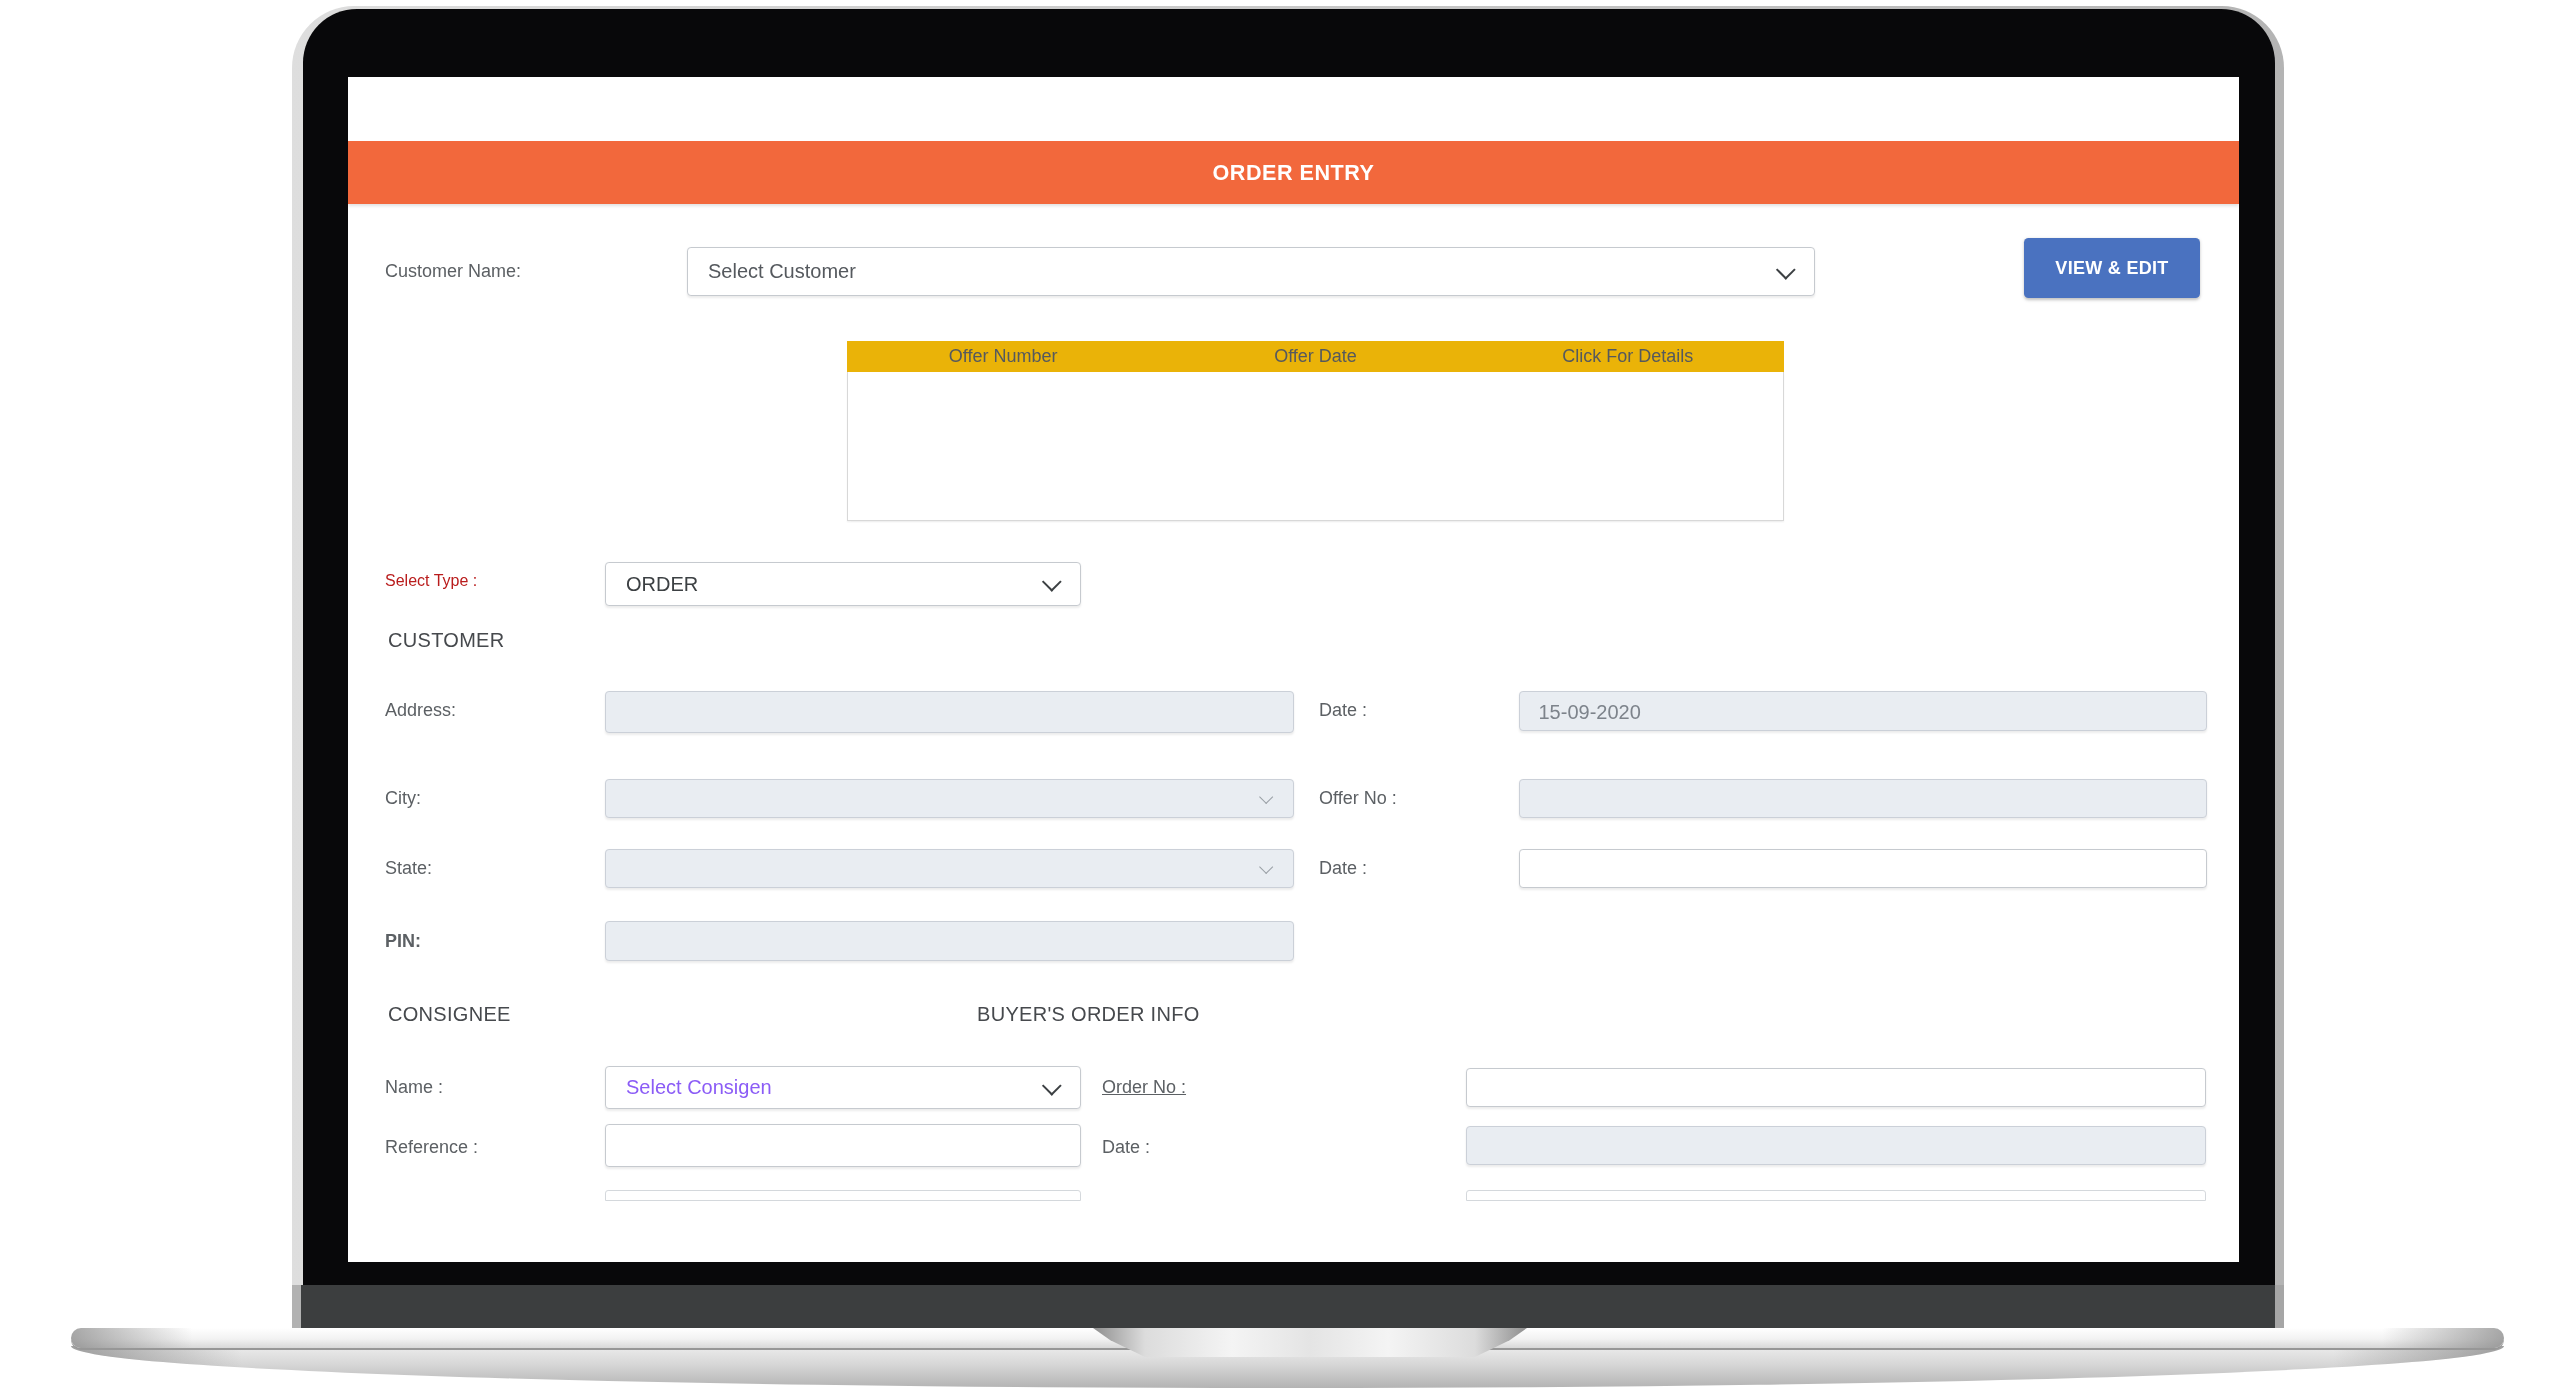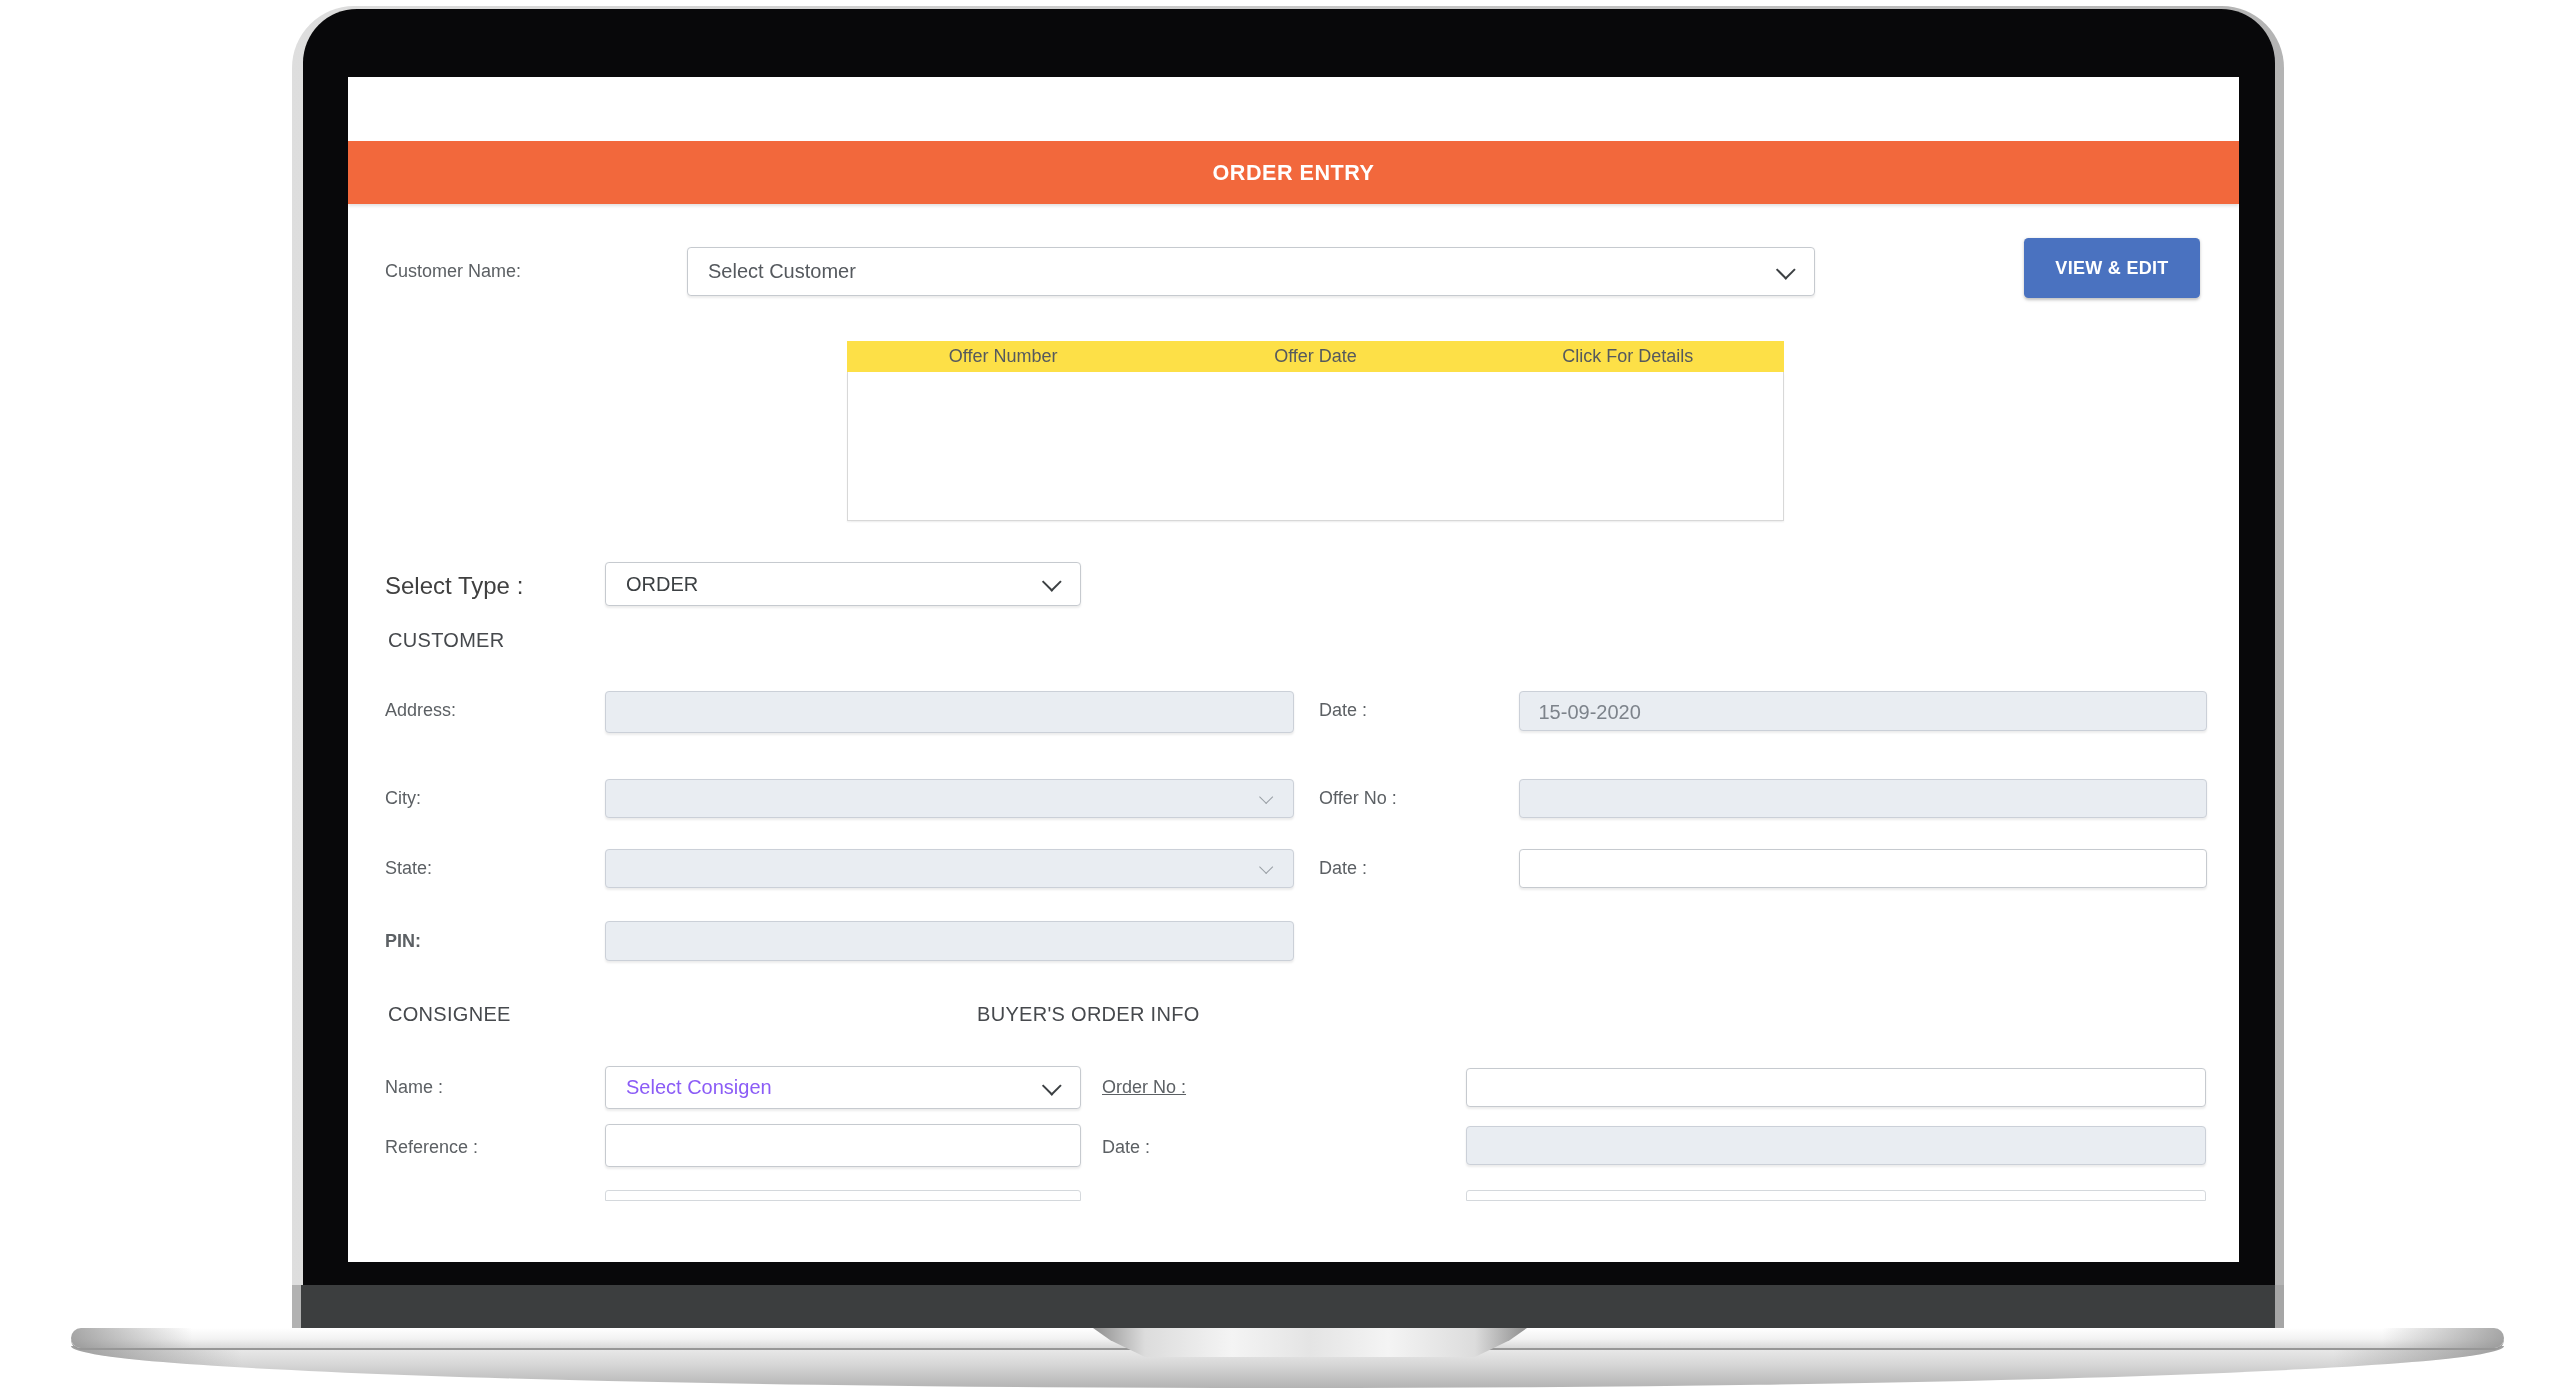--- a/index.html
+++ b/index.html
@@ -32,37 +32,37 @@
     background:linear-gradient(90deg,#8e8e8e 0%,#dcdcdc 12%,#f4f4f4 32%,#e4e4e4 50%,#f4f4f4 68%,#dcdcdc 88%,#8e8e8e 100%);
     clip-path:polygon(0 0,100% 0,96% 42%,88% 100%,12% 100%,4% 42%);}
 
   
   .hdr{position:absolute;left:0;top:64px;width:100%;height:63px;
     display:flex;align-items:center;justify-content:center;
     box-shadow:0 2.3px 3.1px rgba(0,0,0,.12);}
   .hdr span{color:#ffffff;font-size:21.6px;font-weight:bold;letter-spacing:0.5px;}
 
   .lbl{position:absolute;font-size:18px;color:#5c6064;white-space:nowrap;}
-  .lbl-muted{color:#404040;font-size:24px;}
+  .lbl-muted{color:#b91c1c;font-size:16px;}
   .sec{position:absolute;font-size:20px;color:#46494d;letter-spacing:0.3px;white-space:nowrap;}
 
   .field,.selectbox,.txt{position:absolute;box-sizing:border-box;background:#fff;
     border:0.8px solid #c6cacf;border-radius:3.9px;font-size:20px;color:#4a4e52;
     box-shadow:0 1.5px 2.3px rgba(0,0,0,.08);}
   .txt{padding:0 18.5px;font-family:"Liberation Sans",sans-serif;outline:none;}
   .selectbox{display:flex;align-items:center;padding-left:20px;}
   .disabled{background:#e9edf2;border-color:#cbd0d8;color:#7d838b;}
   .chev{position:absolute;right:21.6px;top:50%;width:11.6px;height:11.6px;
     border-right:2.3px solid #3c4043;border-bottom:2.3px solid #3c4043;
     transform:translateY(-68%) rotate(45deg);}
   .chev-gray{width:9.3px;height:9.3px;border-right-width:1.5px;border-bottom-width:1.5px;
     border-color:#9aa0a6;}
 
   .offers{position:absolute;left:499px;top:264px;width:937px;}
-  .offers-head{display:flex;height:31px;background:#fde047;}
+  .offers-head{display:flex;height:31px;background:#eab308;}
   .offers-head div{flex:1;text-align:center;line-height:31px;font-size:18px;color:#55595e;}
   .offers-body{height:148px;background:#fff;border:0.8px solid #d8d8d8;border-top:none;
     box-shadow:0 1.5px 1.5px rgba(0,0,0,.06);}
 
   .btn{position:absolute;left:1676px;top:161px;width:176px;height:60px;border:none;
     border-radius:4.6px;color:#fff;font-size:18px;font-weight:bold;letter-spacing:0.3px;
     font-family:"Liberation Sans",sans-serif;box-shadow:0 1.5px 3.1px rgba(0,0,0,.25);cursor:pointer;}
 
   .sliver{position:absolute;height:10.8px;background:#fff;border:0.8px solid #d4d8dc;
     border-radius:3.1px 3.1px 0 0;box-sizing:border-box;}

